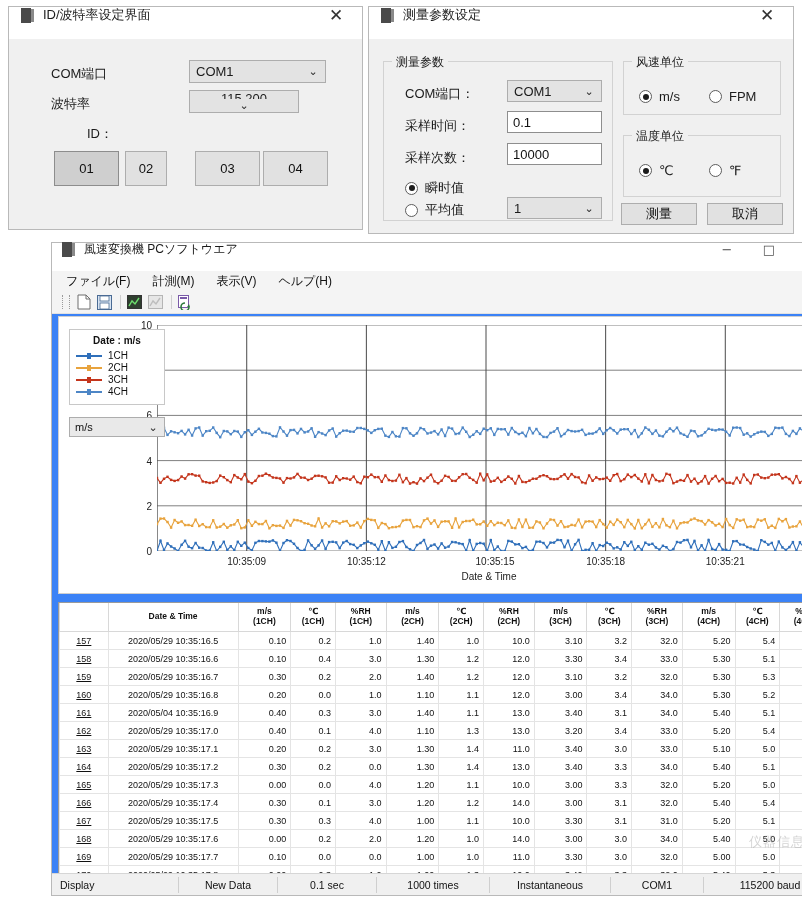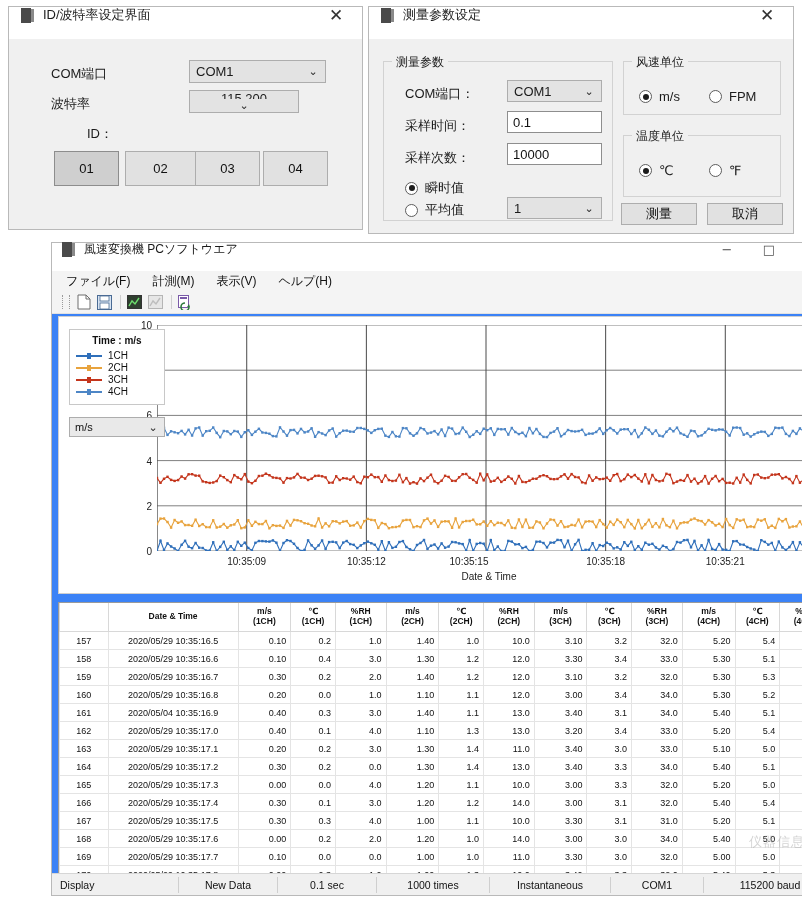--- a/index.html
+++ b/index.html
@@ -58,21 +58,21 @@
   .plot{position:absolute;left:98px;top:8px;right:8px;bottom:42px;}
   .yaxis-lbl{position:absolute;right:100%;margin-right:5px;font-size:10px;color:#222;transform:translateY(-50%);}
   .xaxis-lbl{position:absolute;top:100%;margin-top:5px;font-size:10px;color:#222;transform:translateX(-50%);white-space:nowrap;}
   .xtitle{position:absolute;left:50%;top:100%;margin-top:20px;transform:translateX(-50%);font-size:10px;color:#222;}
 
   
   .tablewrap{position:relative;margin:8px 6px 0 6px;height:276px;background:#fff;border:1px solid #9a9a9a;box-sizing:border-box;overflow:hidden;}
   table.dt{border-collapse:collapse;width:772px;table-layout:fixed;font-size:9px;}
   table.dt th{border:1px solid #d8d8d8;border-top:none;background:#fff;font-weight:bold;font-size:8.5px;color:#111;height:28px;padding:0 3px;line-height:1.15;text-align:center;}
   table.dt td{border:1px solid #e4e4e4;height:17px;padding:0 4px;color:#111;font-size:9px;white-space:nowrap;overflow:hidden;}
-  td.idx{text-align:center;}
+  td.idx{text-align:center;text-decoration:underline;}
   td.dtm{text-align:center;font-size:8px;color:#333;}
   td.num{text-align:right;}
   .vscroll{position:absolute;right:0;top:0;width:14px;bottom:0;background:#f0f0f0;border-left:1px solid #d6d6d6;z-index:3;}
   .vscroll .arw{height:14px;display:flex;align-items:center;justify-content:center;font-size:8px;color:#555;font-family:"DejaVu Sans",sans-serif;}
   .vscroll .arw.bot{position:absolute;bottom:0;left:0;right:0;}
   .vscroll .thumb{position:absolute;left:1px;right:1px;top:15px;height:176px;background:#cdcdcd;}
   .statusbar{position:absolute;left:0;right:0;bottom:0;height:22px;background:#f0f0f0;border-top:1px solid #d6d6d6;display:flex;align-items:center;font-size:10.5px;color:#111;box-sizing:border-box;}
   .statusbar .sb{padding:0 10px;border-left:1px solid #cfcfcf;height:16px;display:flex;align-items:center;justify-content:center;white-space:nowrap;}
   .statusbar .sb.first{border-left:none;padding-left:8px;}
   .wm{position:absolute;right:10px;bottom:26px;font-size:13px;color:rgba(150,150,150,.42);letter-spacing:1px;z-index:6;}
@@ -99,21 +99,21 @@
       </div>
       <span class="lbl" style="left:42px;top:56px;">波特率</span>
       <div class="combo" style="left:180px;top:51px;width:110px;height:23px;flex-direction:column;">
         <span class="cv">115,200</span>
         <span class="chev">⌄</span>
       </div>
       <span class="lbl" style="left:42px;top:86px;margin-left:36px;">ID：</span>
       <div class="btn sel" style="left:45px;top:112px;width:65px;height:35px;">
           <span>01</span>
         </div>
-      <div class="btn" style="left:116px;top:112px;width:71px;height:35px;">
+      <div class="btn" style="left:116px;top:112px;width:42px;height:35px;">
           <span>02</span>
         </div>
       <div class="btn" style="left:186px;top:112px;width:65px;height:35px;">
           <span>03</span>
         </div>
       <div class="btn" style="left:254px;top:112px;width:65px;height:35px;">
           <span>04</span>
         </div>
     </div>
   </div>
@@ -247,21 +247,21 @@
             <rect x="0.5" y="0.5" width="10" height="12" fill="#fff" stroke="#7a5aa8"></rect>
             <rect x="2" y="2" width="7" height="2" fill="#7a5aa8"></rect>
             <path d="M7 8a4 4 0 1 0 4 4" fill="none" stroke="#2f7a3d" stroke-width="1.6"></path>
             <path d="M11 9l1 3-3 0z" fill="#2f7a3d"></path>
           </svg>
       </span>
     </div>
 
     <div class="chartwrap">
       <div class="legend">
-        <div class="lt">Time : m/s</div>
+        <div class="lt">Date : m/s</div>
         <div class="lrow">
           <span class="swatch" style="background:#2f6fba;"></span>
           <span>1CH</span>
         </div>
         <div class="lrow">
           <span class="swatch" style="background:#e8a33d;"></span>
           <span>2CH</span>
         </div>
         <div class="lrow">
           <span class="swatch" style="background:#c4351c;"></span>
@@ -1060,21 +1060,21 @@
             <div class="yaxis-lbl" style="top: 226px;">0</div>
             <div class="yaxis-lbl" style="top: 180.8px;">2</div>
             <div class="yaxis-lbl" style="top: 135.6px;">4</div>
             <div class="yaxis-lbl" style="top: 90.4px;">6</div>
             <div class="yaxis-lbl" style="top: 45.2px;">8</div>
             <div class="yaxis-lbl" style="top: 0px;">10</div>
           </div>
         <div id="xticks">
             <div class="xaxis-lbl" style="left: 89.7297px;">10:35:09</div>
             <div class="xaxis-lbl" style="left: 209.369px;">10:35:12</div>
-            <div class="xaxis-lbl" style="left: 312px;">10:35:15</div>
+            <div class="xaxis-lbl" style="left: 338px;">10:35:15</div>
             <div class="xaxis-lbl" style="left: 448.649px;">10:35:18</div>
             <div class="xaxis-lbl" style="left: 568.288px;">10:35:21</div>
           </div>
         <div class="xtitle">Date &amp; Time</div>
       </div>
     </div>
 
     <div class="tablewrap">
       <div class="vscroll">
         <div class="arw">▲</div>

